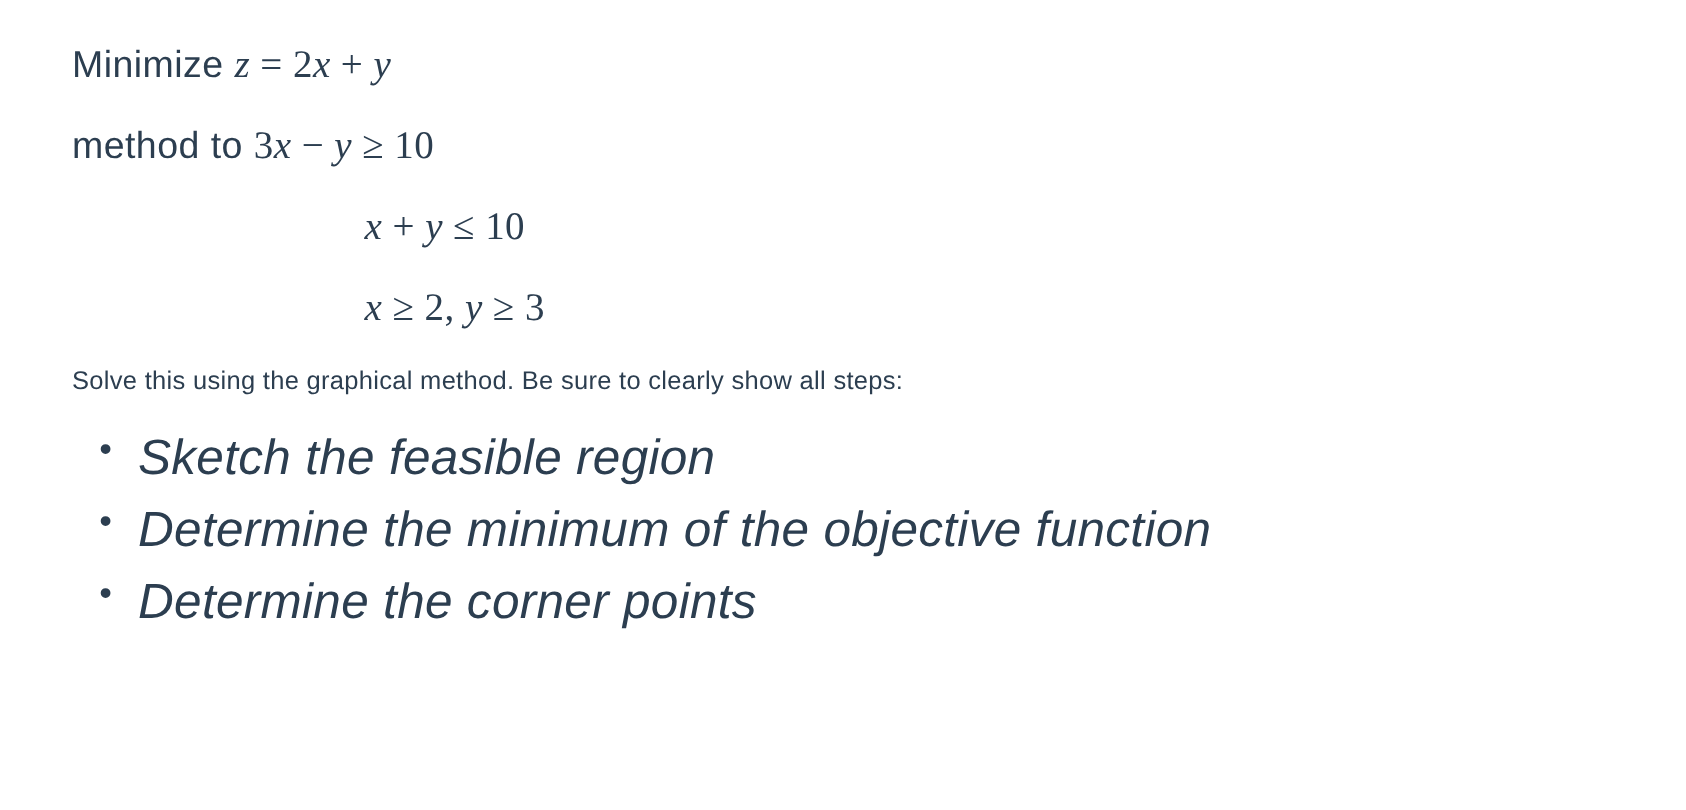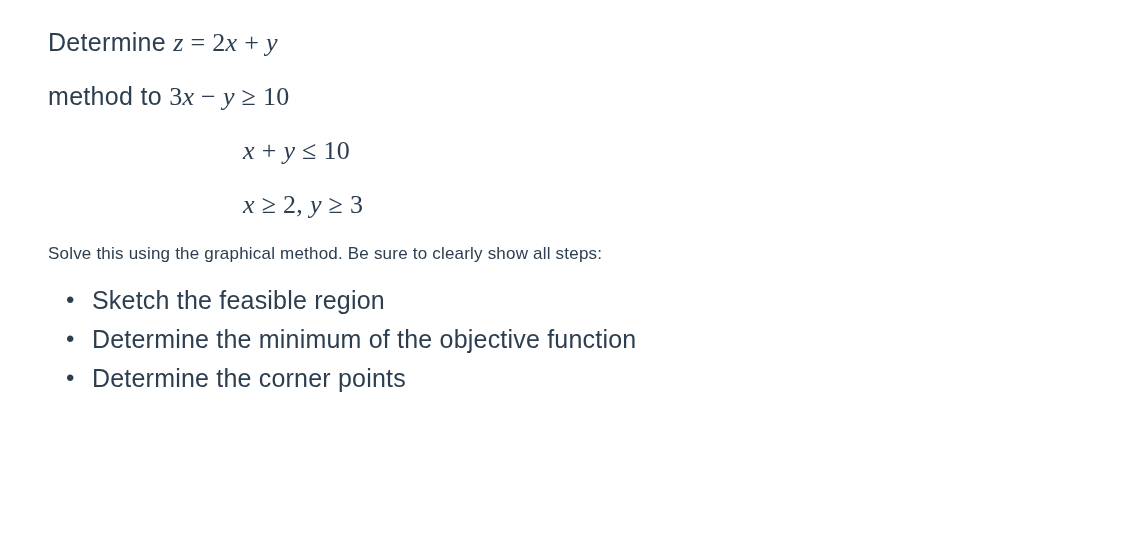--- a/index.html
+++ b/index.html
@@ -43,38 +43,39 @@
       font-size: 17px;
       margin-top: 8px;
       margin-bottom: 22px;
       letter-spacing: 0.2px;
     }
     ul {
       list-style: none;
       padding-left: 44px;
     }
     ul li {
-      font-size: 25px;
+      font-size: 33px;
       margin-bottom: 10px;
       position: relative;
       letter-spacing: 0.2px;
+      font-style: italic;
     }
     ul li::before {
       content: "•";
       position: absolute;
       left: -26px;
       font-size: 24px;
       color: #2c3e50;
     }
   </style>
 </head>
 <body>
 
 <div class="line">
-  <span>Determine </span><span class="math-var">z</span><span class="math-op"> = </span><span class="math-num">2</span><span class="math-var">x</span><span class="math-op"> + </span><span class="math-var">y</span>
+  <span>Minimize </span><span class="math-var">z</span><span class="math-op"> = </span><span class="math-num">2</span><span class="math-var">x</span><span class="math-op"> + </span><span class="math-var">y</span>
 </div>
 
 <div class="line align-subject">
   <span>method to  </span><span class="math-num">3</span><span class="math-var">x</span><span class="math-op"> − </span><span class="math-var">y</span><span class="math-op"> ≥ </span><span class="math-num">10</span>
 </div>
 
 <div class="line indent">
   <span class="math-var">x</span><span class="math-op"> + </span><span class="math-var">y</span><span class="math-op"> ≤ </span><span class="math-num">10</span>
 </div>
 

